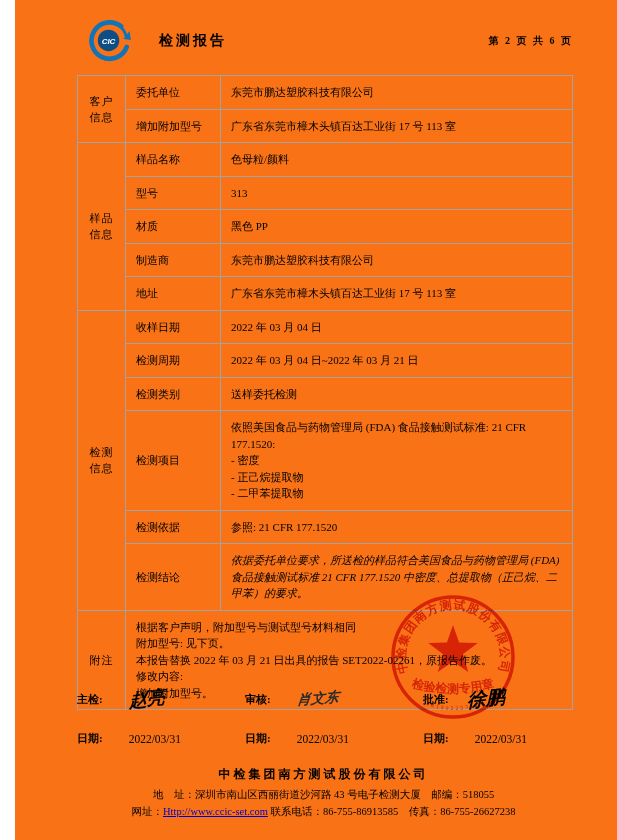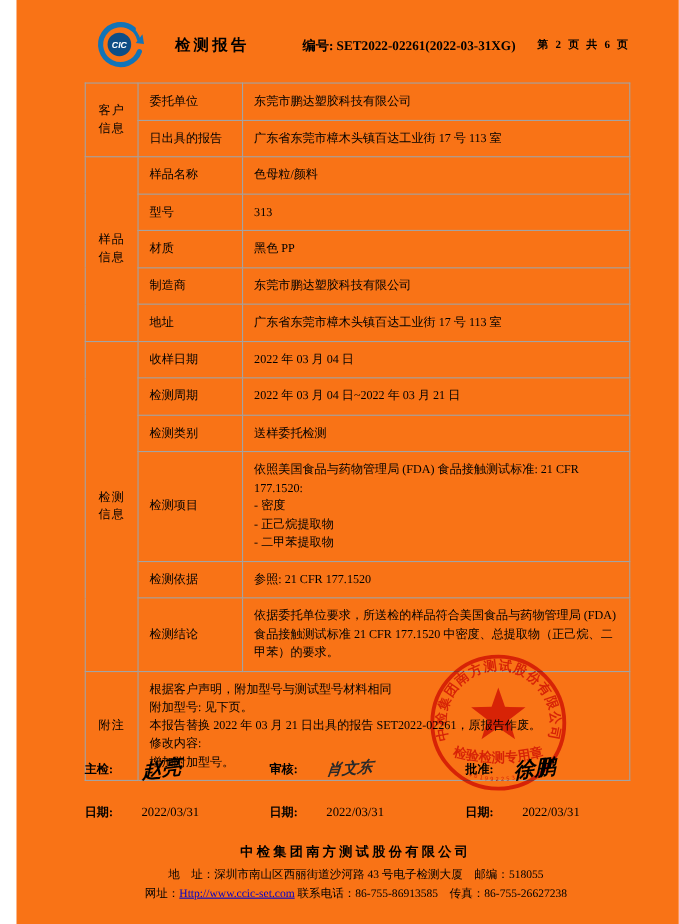--- a/index.html
+++ b/index.html
@@ -20,21 +20,21 @@
                margin:75px 0 0 62px; position:absolute; top:0; left:0;
                font-size:11px;padding-left:40px; }
   table.main td { border:1.5px solid #a3a3a3; vertical-align:middle;
                   padding:8px 10px; line-height:1.5; }
   td.grp { width:48px; text-align:center; white-space:pre-line; line-height:1.9;
            letter-spacing:1px; }
   td.lbl { width:95px; padding-left:11px; }
   td.val { padding-left:13px; }
   td.r-sm { padding-top:4.5px; padding-bottom:4.5px; }
   td.pre { white-space:pre-line; line-height:1.78; padding-top:6px; padding-bottom:6px; }
-  td.concl { line-height:1.6; padding-top:5px; padding-bottom:5px; }
+  td.concl { line-height:1.6; padding-top:5px; padding-bottom:5px;font-style:italic; }
 
   
   .sig-section { position:absolute; top:683px; left:62px; width:496px; }
   .sig-cols { display:flex; }
   .sig-col { display:flex; flex-direction:column; }
   .sig-col.c1 { width:168px; } .sig-col.c2 { width:178px; } .sig-col.c3 { flex:1; }
   .sig-line { display:flex; align-items:center; height:32px;text-align:right; }
   .sig-role { font-size:11px; font-weight:bold; flex:0 0 auto; }
   .sig-autograph { display:inline-block; margin-left:26px; font-size:18px; font-weight:bold;
                    font-style:italic; transform:rotate(-7deg) skewX(-6deg);
@@ -73,40 +73,39 @@
     <div class="hdr-logo">
       <svg viewBox="0 0 60 48">
         <path d="M43 9 A19.5 19.5 0 1 0 49 31" stroke="#1274b8" stroke-width="5" fill="none" stroke-linecap="round"></path>
         <path d="M27 4.5 A20 20 0 0 1 48.5 20" stroke="#1274b8" stroke-width="3.2" fill="none"></path>
         <polygon points="52,14 45.5,22.5 53.5,23.5" fill="#1274b8"></polygon>
         <circle cx="29.5" cy="24" r="11.5" fill="#0e4e86"></circle>
         <text x="29.5" y="27.5" text-anchor="middle" font-size="8.5" font-weight="bold" font-style="italic" fill="#ffffff" font-family="Liberation Sans, sans-serif">CIC</text>
       </svg>
     </div>
     <div class="hdr-title">检测报告</div>
-    <div class="hdr-no"><span>编号:</span> <span>SET2022-02261(2022-03-31XG)</span></div>
     <div class="hdr-page">第 2 页 共 6 页</div>
   </div>
 
   <table class="main">
     <colgroup>
         <col style="width:48px">
         <col style="width:95px">
         <col>
       </colgroup>
     <tbody>
 
       <tr>
         <td class="grp" rowspan="2">客户
 信息</td>
         <td class="lbl">委托单位</td>
         <td class="val">东莞市鹏达塑胶科技有限公司</td>
       </tr>
       <tr>
-        <td class="lbl">日出具的报告</td>
+        <td class="lbl">增加附加型号</td>
         <td class="val">广东省东莞市樟木头镇百达工业街 17 号 113 室</td>
       </tr>
 
       <tr>
         <td class="grp" rowspan="5">样品
 信息</td>
         <td class="lbl">样品名称</td>
         <td class="val">色母粒/颜料</td>
       </tr>
       <tr>

